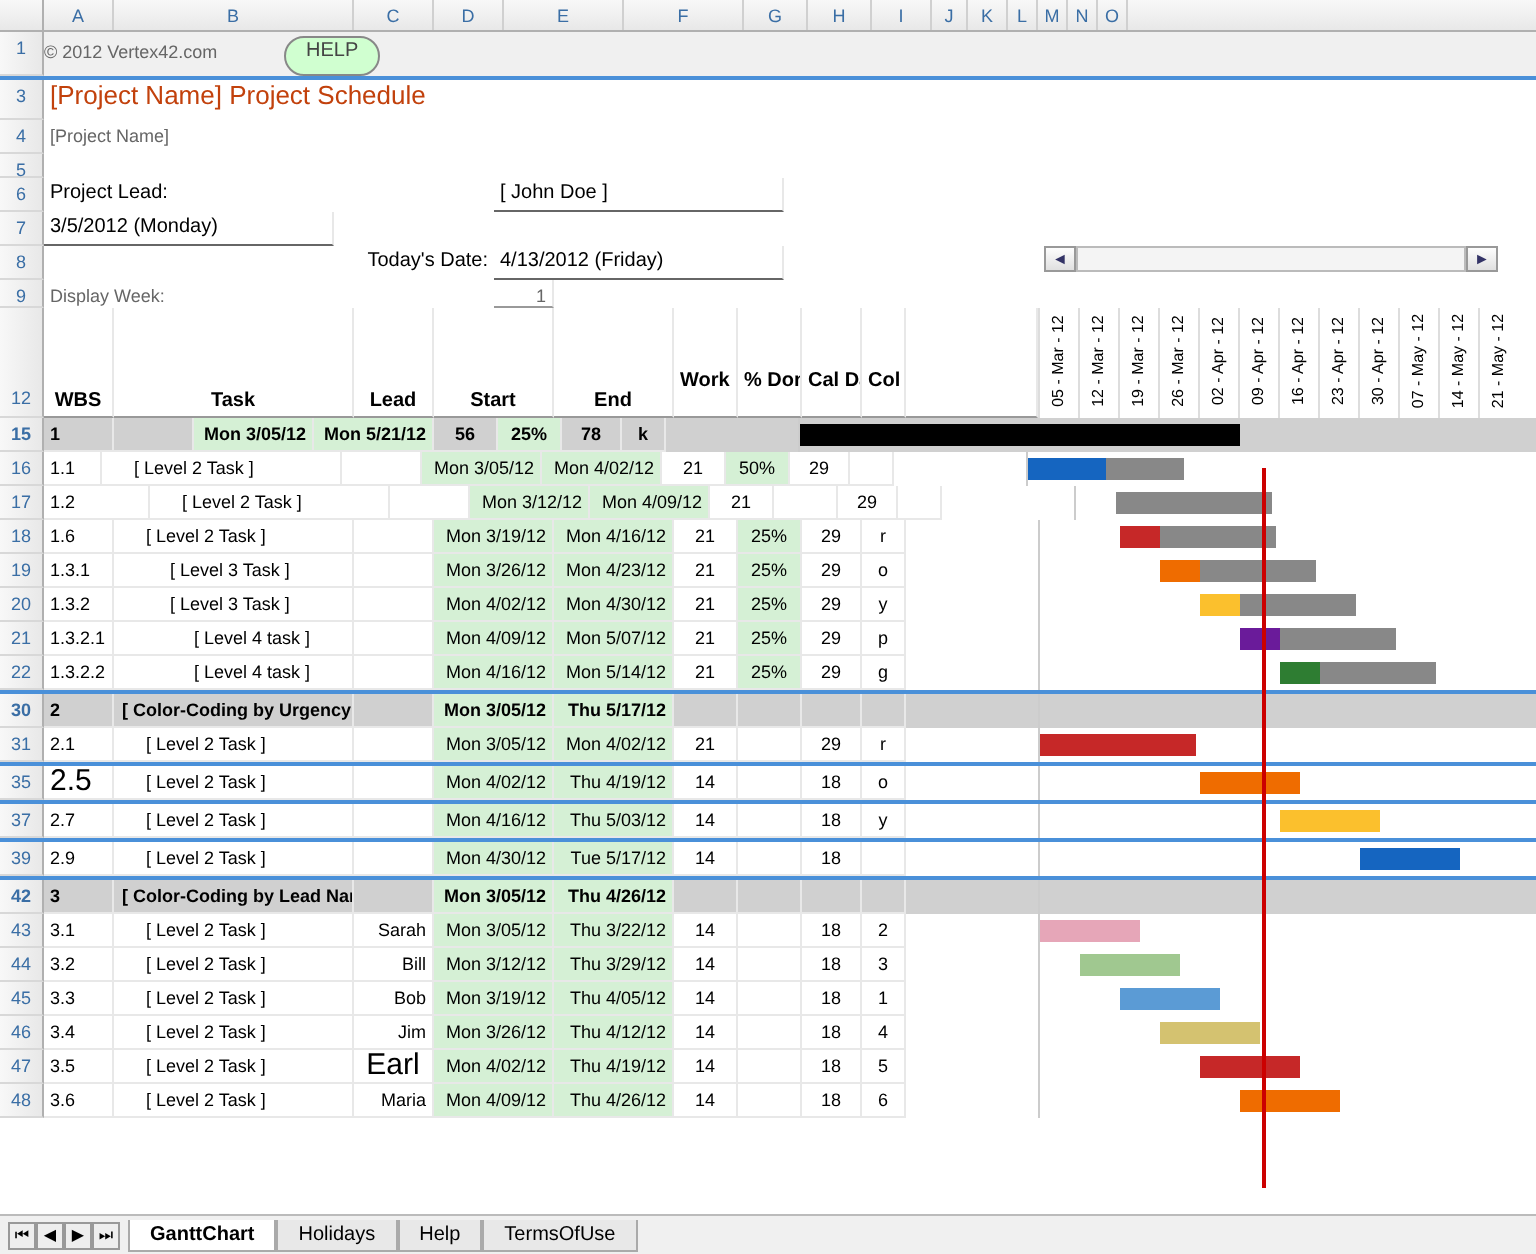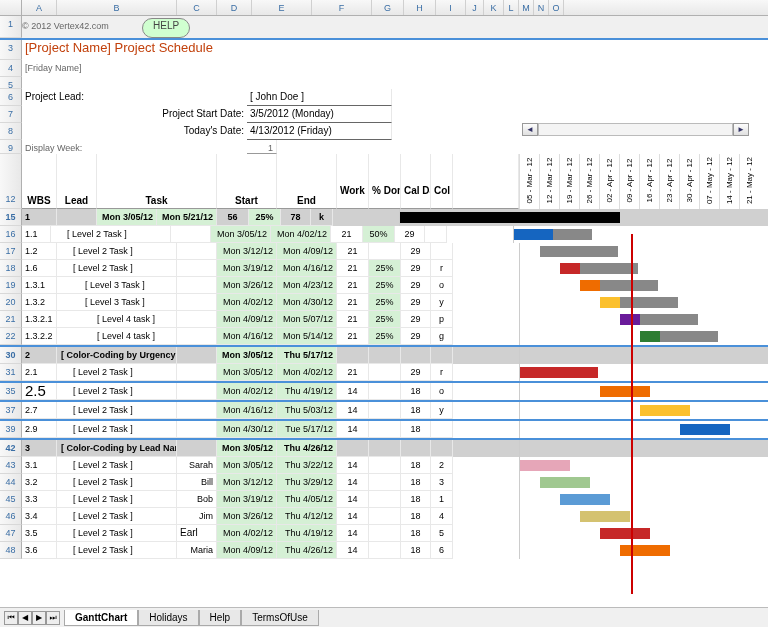--- a/index.html
+++ b/index.html
@@ -65,36 +65,35 @@
 
   <div class="hidden-row-line"></div>
 
   <div class="row" style="height:20px">
     <div class="row-header">3</div>
     <div class="cell subtitle" style="width:400px;border:none">[Project Name] Project Schedule</div>
   </div>
 
   <div class="row">
     <div class="row-header">4</div>
-    <div class="cell small" style="width:200px;border:none">[Friday Name]</div>
+    <div class="cell small" style="width:200px;border:none">[Project Name]</div>
   </div>
 
   <div class="row" style="height:12px">
       <div class="row-header">5</div>
     </div>
 
   <div class="row">
     <div class="row-header">6</div>
     <div class="cell" style="width:225px;border:none">Project Lead:</div>
     <div class="cell input-cell" style="width:145px">[ John Doe ]</div>
   </div>
 
   <div class="row">
     <div class="row-header">7</div>
-    <div class="cell" style="width:225px;text-align:right;border:none">Project Start Date:</div>
     <div class="cell input-cell" style="width:145px">3/5/2012 (Monday)</div>
   </div>
 
   <div class="row">
     <div class="row-header">8</div>
     <div class="cell" style="width:225px;text-align:right;border:none">Today's Date:</div>
     <div class="cell input-cell" style="width:145px">4/13/2012 (Friday)</div>
     <div style="width:130px"></div>
     <div class="scroll-btn">◄</div>
     <div style="width:195px;height:13px;border:1px solid #bbb;background:#f4f4f4"></div>
@@ -103,22 +102,22 @@
 
   <div class="row" style="height:14px">
     <div class="row-header">9</div>
     <div class="cell small" style="width:225px;border:none">Display Week:</div>
     <div class="cell small" style="width:30px;text-align:right;border-bottom:1px solid #999">1</div>
   </div>
 
   <div class="row" style="height:55px">
     <div class="row-header" style="line-height:90px">12</div>
     <div class="cell header-cell" style="width:35px;padding-top:40px">WBS</div>
+    <div class="cell header-cell" style="width:120px;padding-top:40px">Task</div>
     <div class="cell header-cell" style="width:40px;padding-top:40px">Lead</div>
-    <div class="cell header-cell" style="width:120px;padding-top:40px">Task</div>
     <div class="cell header-cell" style="width:60px;padding-top:40px">Start</div>
     <div class="cell header-cell" style="width:60px;padding-top:40px">End</div>
     <div class="cell header-cell" style="width:32px;padding-top:30px">Work Days</div>
     <div class="cell header-cell" style="width:32px;padding-top:30px">% Done</div>
     <div class="cell header-cell" style="width:30px;padding-top:30px">Cal Days</div>
     <div class="cell header-cell" style="width:22px;padding-top:30px">Col or</div>
     <div class="cell header-cell" style="width:66px"></div>
     <div id="date-labels" style="display:flex;height:55px">
         <div style="width: 20px; position: relative; border-left: 1px solid rgb(221, 221, 221);">
           <div class="date-label" style="position: absolute; top: 22px; left: -16px;">05 - Mar - 12</div>
@@ -188,21 +187,21 @@
         <div class="cell num-cell" style="width:30px">29</div>
         <div class="cell num-cell" style="width:22px"></div>
         <div class="cell" style="width:66px;border:none"></div>
         <div class="gantt-area" style="flex:1;position:relative;border-left:1px solid #ccc">
           <div class="bar" style="left: 0px; width: 78px; background: rgb(136, 136, 136);"></div>
           <div class="bar" style="left: 0px; width: 39px; background: rgb(21, 101, 192); z-index: 2;"></div>
         </div>
       </div>
       <div class="row">
         <div class="row-header">17</div>
-        <div class="cell" style="width:35px;font-size:9px">1.2</div>
+        <div class="cell" style="width:53px;font-size:9px">1.2</div>
         <div class="cell" style="width:120px;padding-left:16px;font-size:9px">[ Level 2 Task ]</div>
         <div class="cell" style="width:40px;text-align:right;font-size:9px"></div>
         <div class="cell date-cell" style="width:60px">Mon 3/12/12</div>
         <div class="cell date-cell" style="width:60px">Mon 4/09/12</div>
         <div class="cell num-cell" style="width:32px">21</div>
         <div class="cell num-cell" style="width:32px;background:"></div>
         <div class="cell num-cell" style="width:30px">29</div>
         <div class="cell num-cell" style="width:22px"></div>
         <div class="cell" style="width:66px;border:none"></div>
         <div class="gantt-area" style="flex:1;position:relative;border-left:1px solid #ccc">
@@ -452,21 +451,21 @@
         <div class="cell num-cell" style="width:22px">4</div>
         <div class="cell" style="width:66px;border:none"></div>
         <div class="gantt-area" style="flex:1;position:relative;border-left:1px solid #ccc">
           <div class="bar" style="left: 60px; width: 50px; background: rgb(212, 194, 112);"></div>
         </div>
       </div>
       <div class="row">
         <div class="row-header">47</div>
         <div class="cell" style="width:35px;font-size:9px">3.5</div>
         <div class="cell" style="width:120px;padding-left:16px;font-size:9px">[ Level 2 Task ]</div>
-        <div class="cell" style="width:40px;text-align:left;font-size:10px">Earl</div>
+        <div class="cell" style="width:40px;text-align:center;font-size:15px">Earl</div>
         <div class="cell date-cell" style="width:60px">Mon 4/02/12</div>
         <div class="cell date-cell" style="width:60px">Thu 4/19/12</div>
         <div class="cell num-cell" style="width:32px">14</div>
         <div class="cell num-cell" style="width:32px;background:"></div>
         <div class="cell num-cell" style="width:30px">18</div>
         <div class="cell num-cell" style="width:22px">5</div>
         <div class="cell" style="width:66px;border:none"></div>
         <div class="gantt-area" style="flex:1;position:relative;border-left:1px solid #ccc">
           <div class="bar" style="left: 80px; width: 50px; background: rgb(198, 40, 40);"></div>
         </div>

